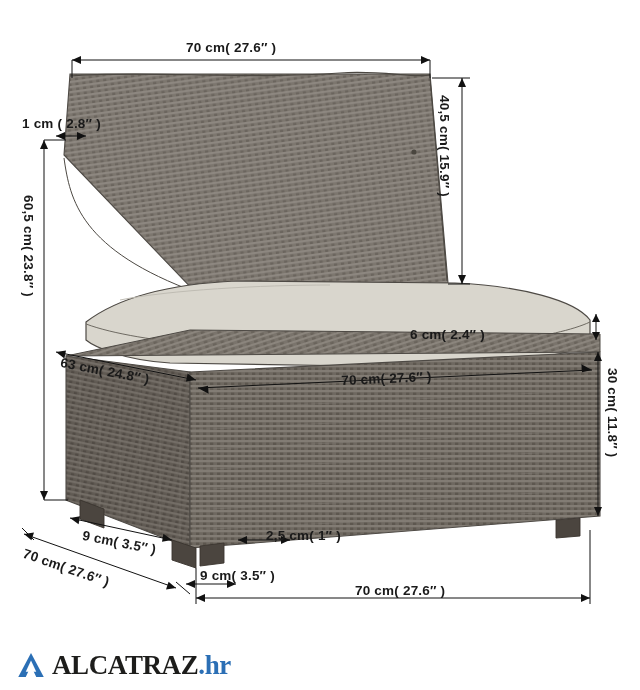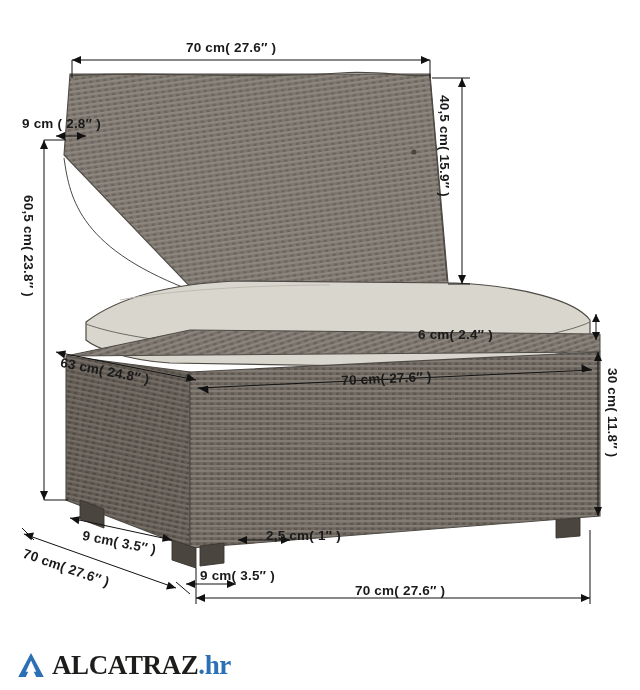--- a/index.html
+++ b/index.html
@@ -205,27 +205,27 @@
       <path d="M590,598 l-9,-4 l0,8 Z" fill="#111" stroke="none"></path>
       <line x1="196" y1="568" x2="196" y2="604"></line>
       <line x1="590" y1="530" x2="590" y2="604"></line>
     </g>
   </svg>
 
   <div class="dim-label" style="left:186px; top:40px;">70 cm( 27.6″ )</div>
 
   <div class="dim-label rot" style="left:452px; top:95px; transform: rotate(90deg);">40,5 cm( 15.9″ )</div>
 
-  <div class="dim-label" style="left:22px; top:116px;">9 cm ( 2.8″ )</div>
+  <div class="dim-label" style="left:22px; top:116px;">1 cm ( 2.8″ )</div>
 
   <div class="dim-label rot" style="left:36px; top:195px; transform: rotate(90deg);">60,5 cm( 23.8″ )</div>
 
   <div class="dim-label" style="left:62px; top:355px; transform: rotate(11deg); transform-origin:0 0;">63 cm( 24.8″ )</div>
 
-  <div class="dim-label" style="left:410px; top:327px;margin-left:8px;">6 cm( 2.4″ )</div>
+  <div class="dim-label" style="left:410px; top:327px;">6 cm( 2.4″ )</div>
 
   <div class="dim-label" style="left:341px; top:373px; transform: rotate(-2.5deg); transform-origin:0 0;">70 cm( 27.6″ )</div>
 
   <div class="dim-label rot" style="left:620px; top:368px; transform: rotate(90deg);">30 cm( 11.8″ )</div>
 
   <div class="dim-label" style="left:84px; top:528px; transform: rotate(11deg); transform-origin:0 0;">9 cm( 3.5″ )</div>
 
   <div class="dim-label" style="left:266px; top:528px;">2,5 cm( 1″ )</div>
 
   <div class="dim-label" style="left:26px; top:546px; transform: rotate(19deg); transform-origin:0 0;">70 cm( 27.6″ )</div>

